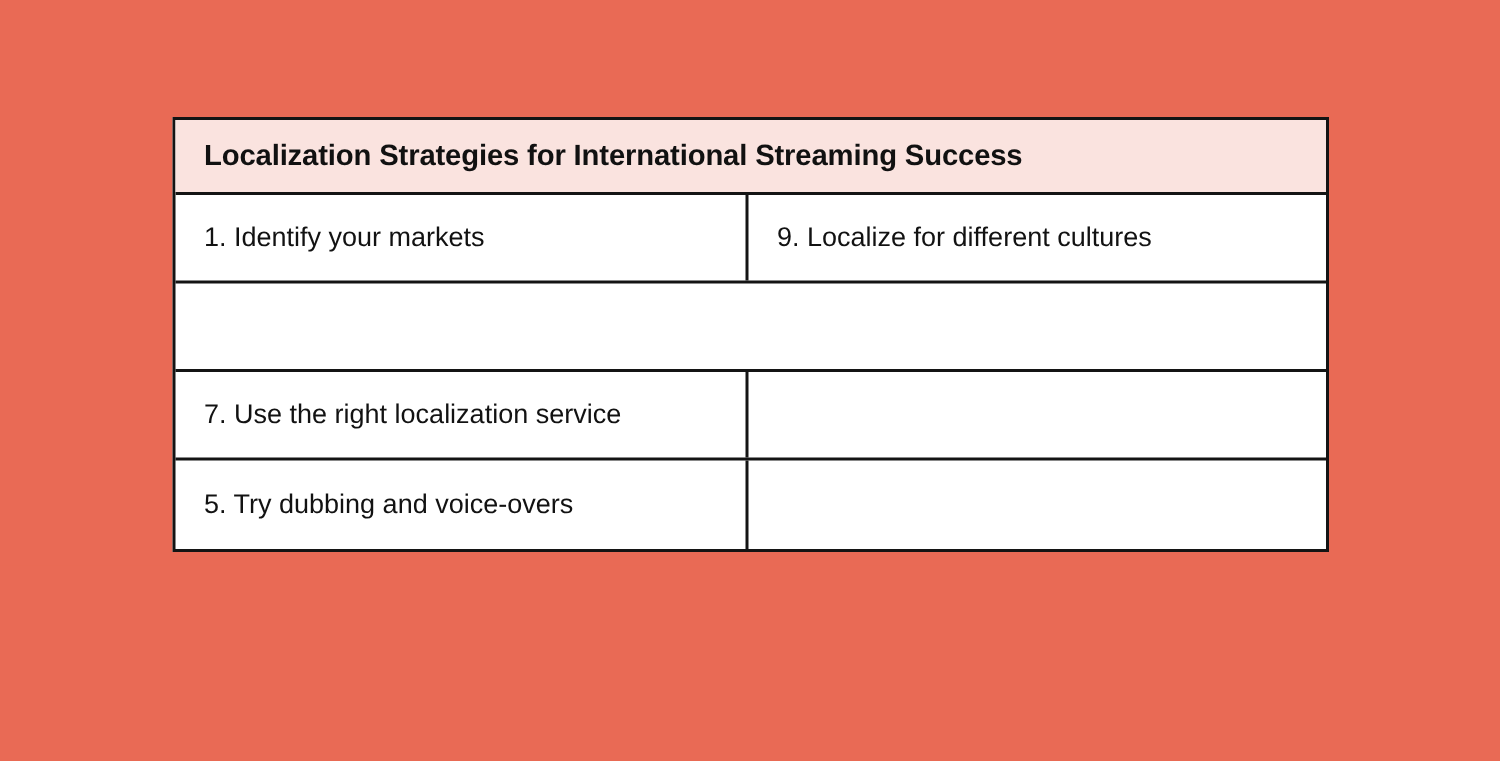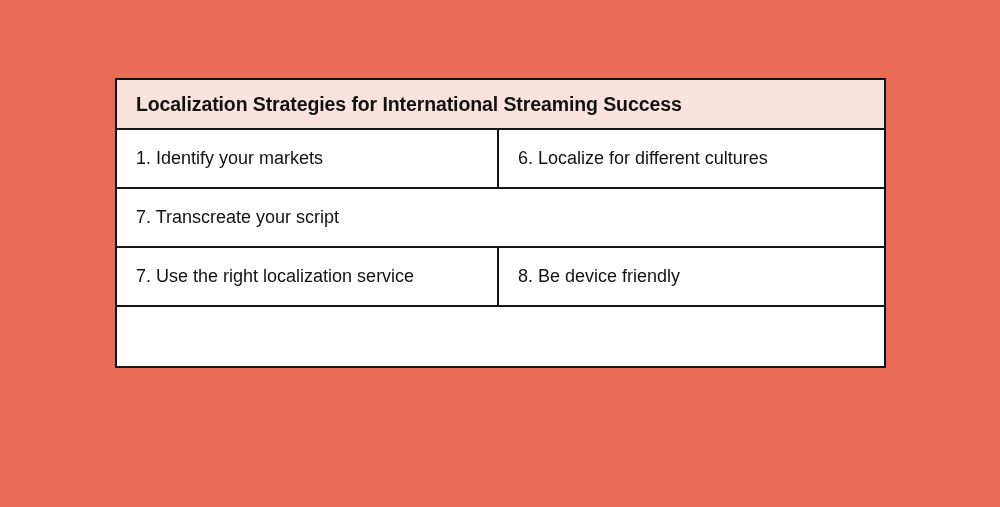--- a/index.html
+++ b/index.html
@@ -78,32 +78,31 @@
 <body>
 
 <div class="canvas">
 
   <div class="table-wrap">
 
     <div class="table-title">Localization Strategies for International Streaming Success</div>
 
     <div class="grid-row">
       <div class="cell cell-left">1. Identify your markets</div>
-      <div class="cell cell-right">6. Localize for different cultures</div>
+      <div class="cell cell-right">9. Localize for different cultures</div>
     </div>
 
     <div class="grid-row">
-      <div class="cell cell-right">7. Transcreate your script</div>
     </div>
 
     <div class="grid-row">
       <div class="cell cell-left">7. Use the right localization service</div>
-      <div class="cell cell-right">8. Be device friendly</div>
     </div>
 
 
     <div class="grid-row">
+      <div class="cell cell-left">5. Try dubbing and voice-overs</div>
       <div class="cell cell-right cell-empty"></div>
     </div>
 
   </div>
 
 </div>
 
 </body></html>

